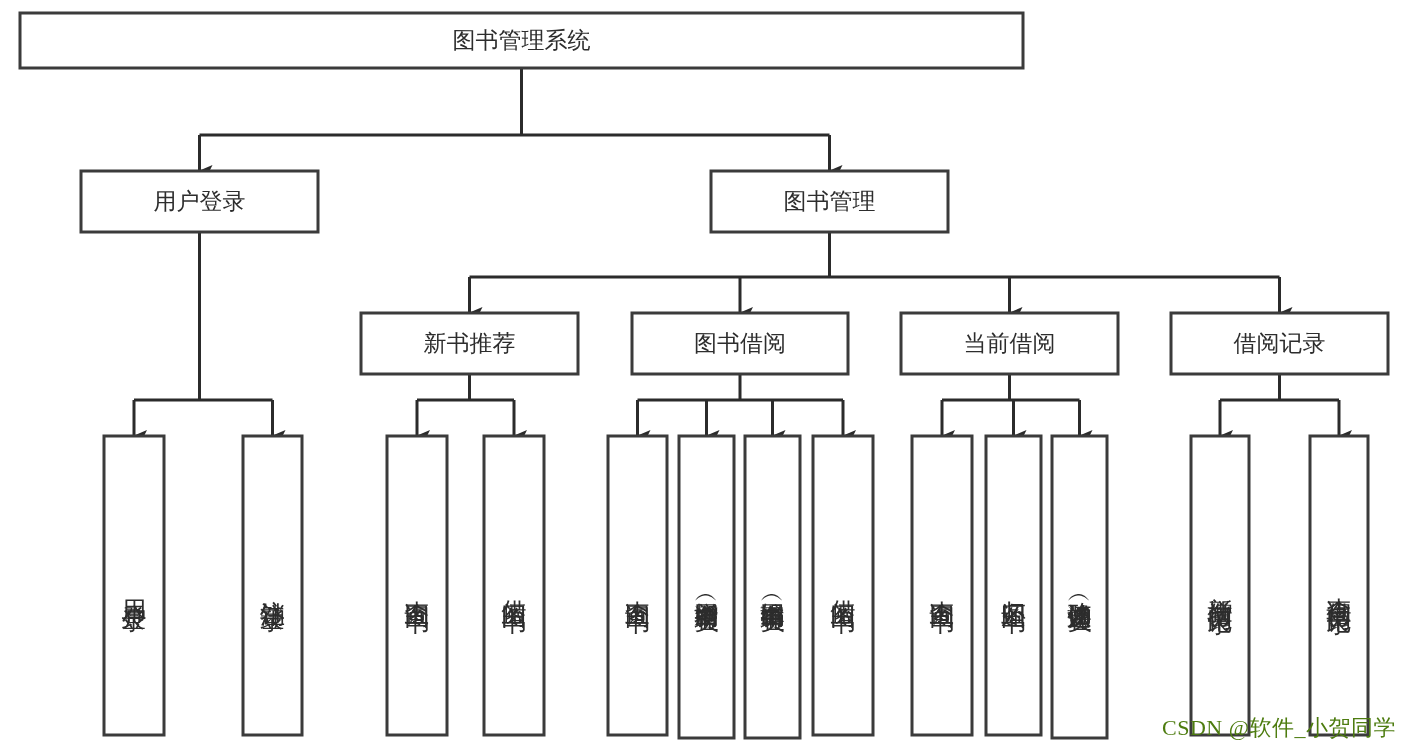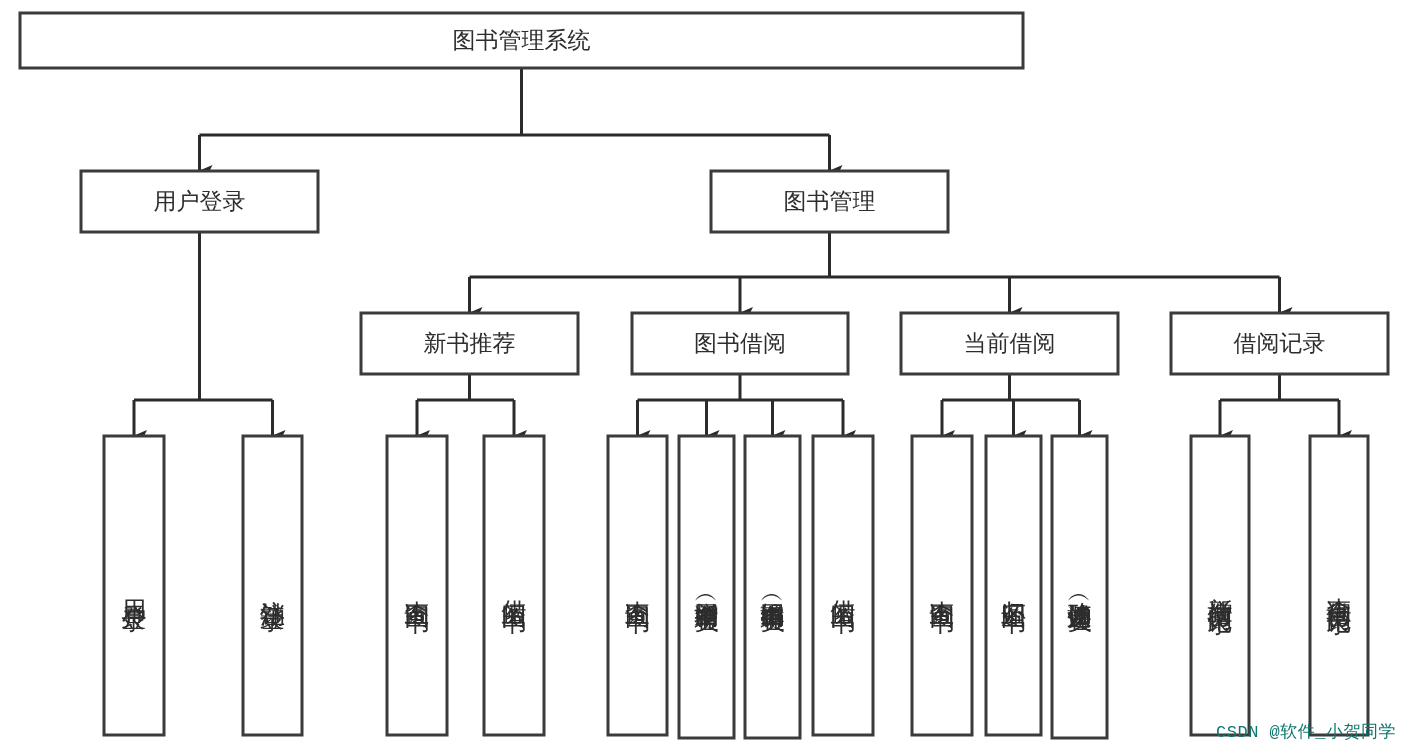--- a/index.html
+++ b/index.html
@@ -62,23 +62,23 @@
     display: flex;
     align-items: center;
     justify-content: center;
     white-space: nowrap;
     pointer-events: none;
   }
   #watermark {
     position: absolute;
     right: 9px;
     bottom: 4px;
-    font-family: Liberation Mono, monospace;
-    font-size: 17px;
-    color: #0f766e;
+    font-family: Liberation Serif, serif;
+    font-size: 22px;
+    color: #4d7c0f;
     letter-spacing: 0.5px;
     white-space: nowrap;
   }
 </style>
 </head>
 <body>
 
 <div id="diagram-root">
 
   <svg id="diagram-svg" viewBox="0 0 1405 747">

